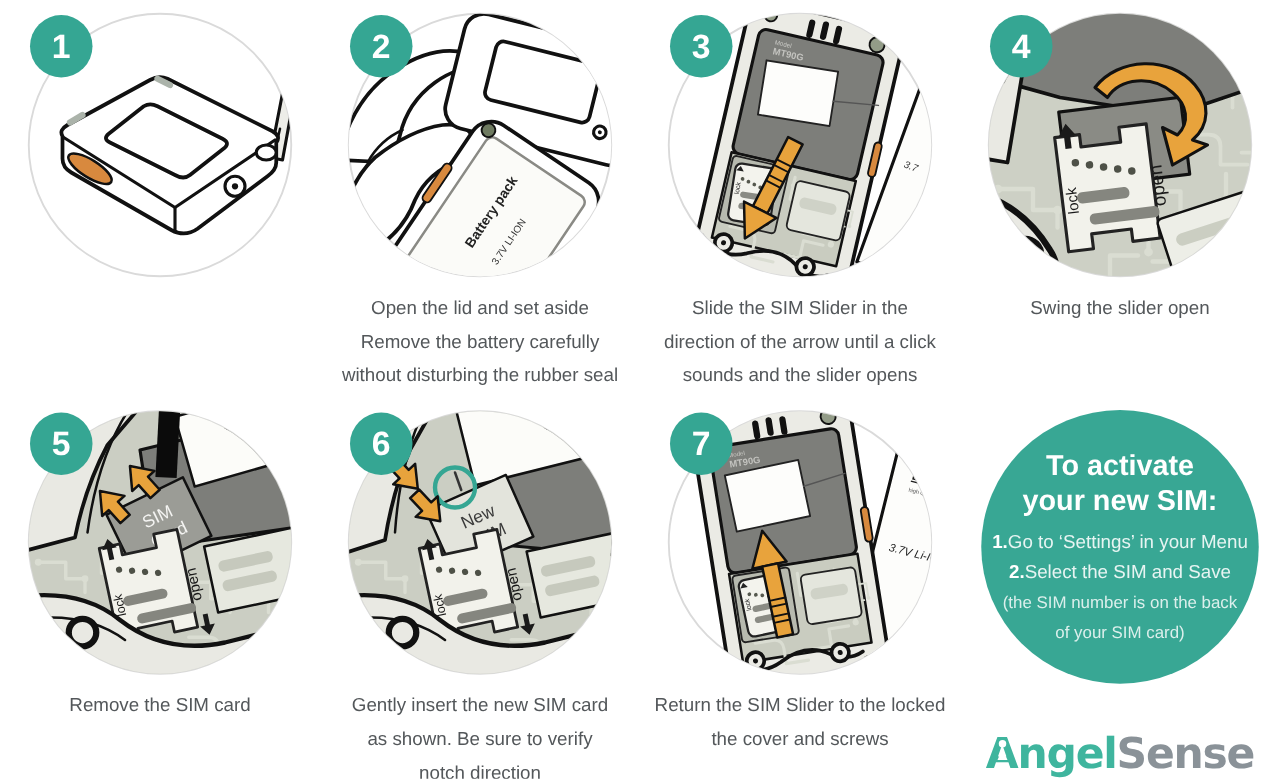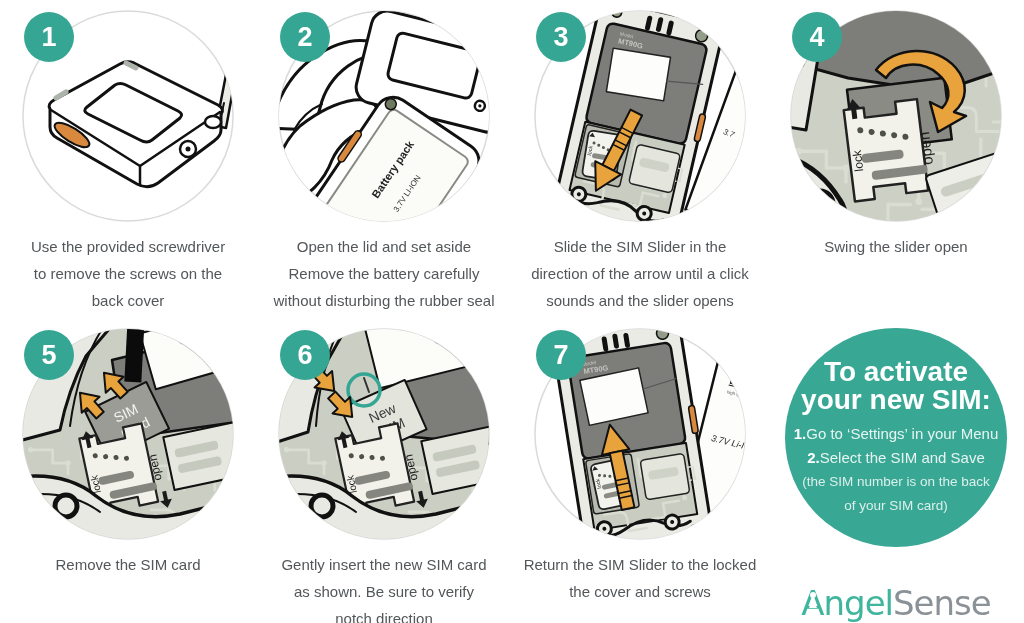--- a/index.html
+++ b/index.html
@@ -24,28 +24,28 @@
   .caption span.cap-line{display:block;}
   .underline{border-bottom:3px solid #4CBBA9;padding-bottom:2px;display:inline-block;line-height:18px;}
 
   
   .activate-wrap{display:flex;flex-direction:column;align-items:center;width:256px;}
   .activate-circle{
     width:222px;height:222px;border-radius:50%;background:#38A794;margin-top:10px;
     display:flex;flex-direction:column;align-items:center;text-align:center;box-sizing:border-box;
     padding-top:30px;
   }
-  .act-title{color:#fff;font-weight:bold;font-size:28px;line-height:28px;margin-bottom:8px;}
+  .act-title{color:#fff;font-weight:bold;font-size:23px;line-height:28px;margin-bottom:8px;}
   .act-title span{display:block;}
   .act-item{color:rgba(255,255,255,0.88);font-size:15px;line-height:24px;}
   .act-item b{color:#fff;}
   .act-note{color:rgba(255,255,255,0.82);font-size:13.5px;line-height:24px;}
   .act-note span{display:block;}
 
-  .logo{margin-top:36px;font-size:34px;font-weight:normal;letter-spacing:-1px;font-family:"DejaVu Sans","Liberation Sans",sans-serif;}
+  .logo{margin-top:36px;font-size:34px;font-weight:bold;letter-spacing:-1px;font-family:"DejaVu Sans","Liberation Sans",sans-serif;}
   .logo-teal{color:#3FB59E;position:relative;}
   .logo-gray{color:#8A9298;}
   .logo-a{position:relative;display:inline-block;}
   .logo-a::before{
     content:"";position:absolute;left:54%;top:9px;transform:translateX(-50%);
     width:6px;height:6px;border-radius:50%;background:#fff;
   }
   .logo-a::after{
     content:"";position:absolute;left:54%;top:16px;transform:translateX(-50%);
     width:0;height:0;border-left:4px solid transparent;border-right:4px solid transparent;
@@ -94,25 +94,20 @@
           <path d="M120,158 L120,177" stroke="#111" stroke-width="2.5" fill="none"></path>
           <path d="M95,77 Q100,74 106,77 L158,103 Q164,106 160,110 L132,132 Q127,136 120,132 L68,106 Q62,103 67,99 Z" fill="#fff" stroke="#111" stroke-width="3"></path>
           <ellipse cx="193" cy="114" rx="8" ry="6" fill="#fff" stroke="#111" stroke-width="2.5"></ellipse>
           <circle cx="168" cy="141" r="8" fill="#fff" stroke="#111" stroke-width="2.5"></circle>
           <circle cx="168" cy="141" r="2.5" fill="#111"></circle>
           <ellipse cx="52" cy="127" rx="20" ry="7" fill="#D8893E" stroke="#111" stroke-width="2" transform="rotate(32 52 127)"></ellipse>
           <path d="M36,90 l10,-6" stroke="#ABB3AA" stroke-width="5" fill="none"></path>
           <path d="M106,55 l10,5" stroke="#ABB3AA" stroke-width="5" fill="none"></path>
         </g>
       </svg>
-    </div>
-    <div class="caption">
-      <span class="cap-line">Use the provided screwdriver</span>
-      <span class="cap-line">to  remove the screws on the</span>
-      <span class="cap-line">back cover</span>
     </div>
   </div>
 
   <div class="cell">
     <div class="illus">
       <div class="badge">
           <span>2</span>
         </div>
       <svg viewBox="0 0 216 216">
         <defs>

